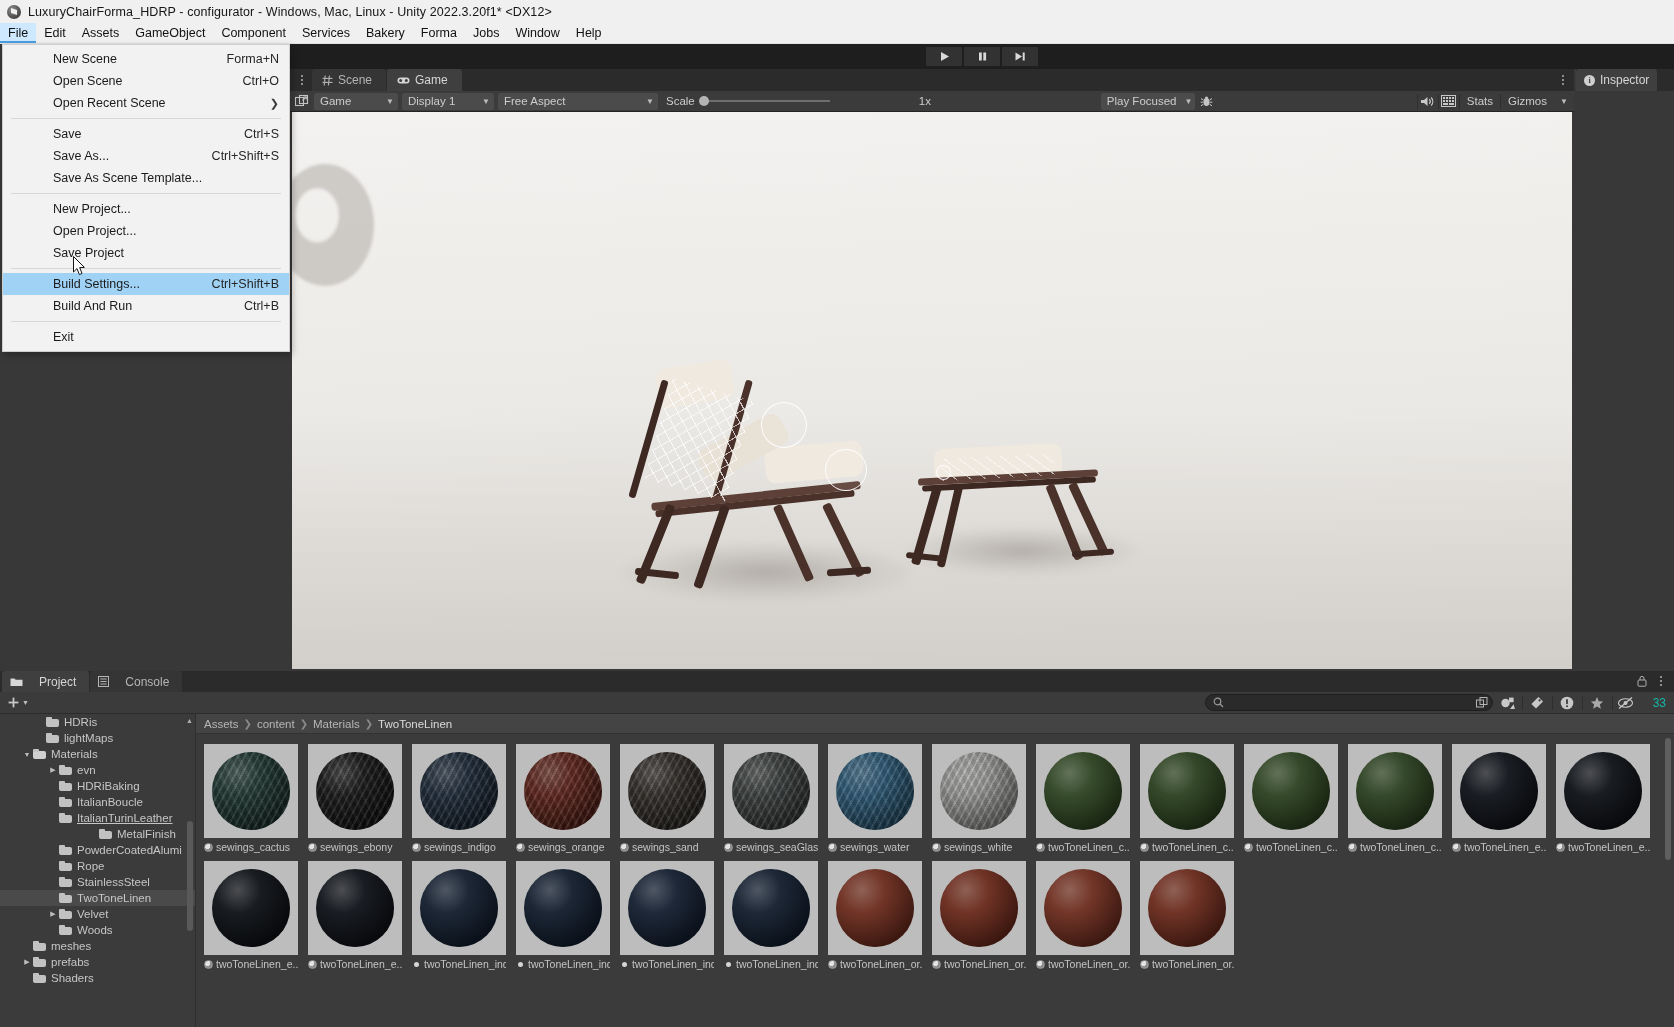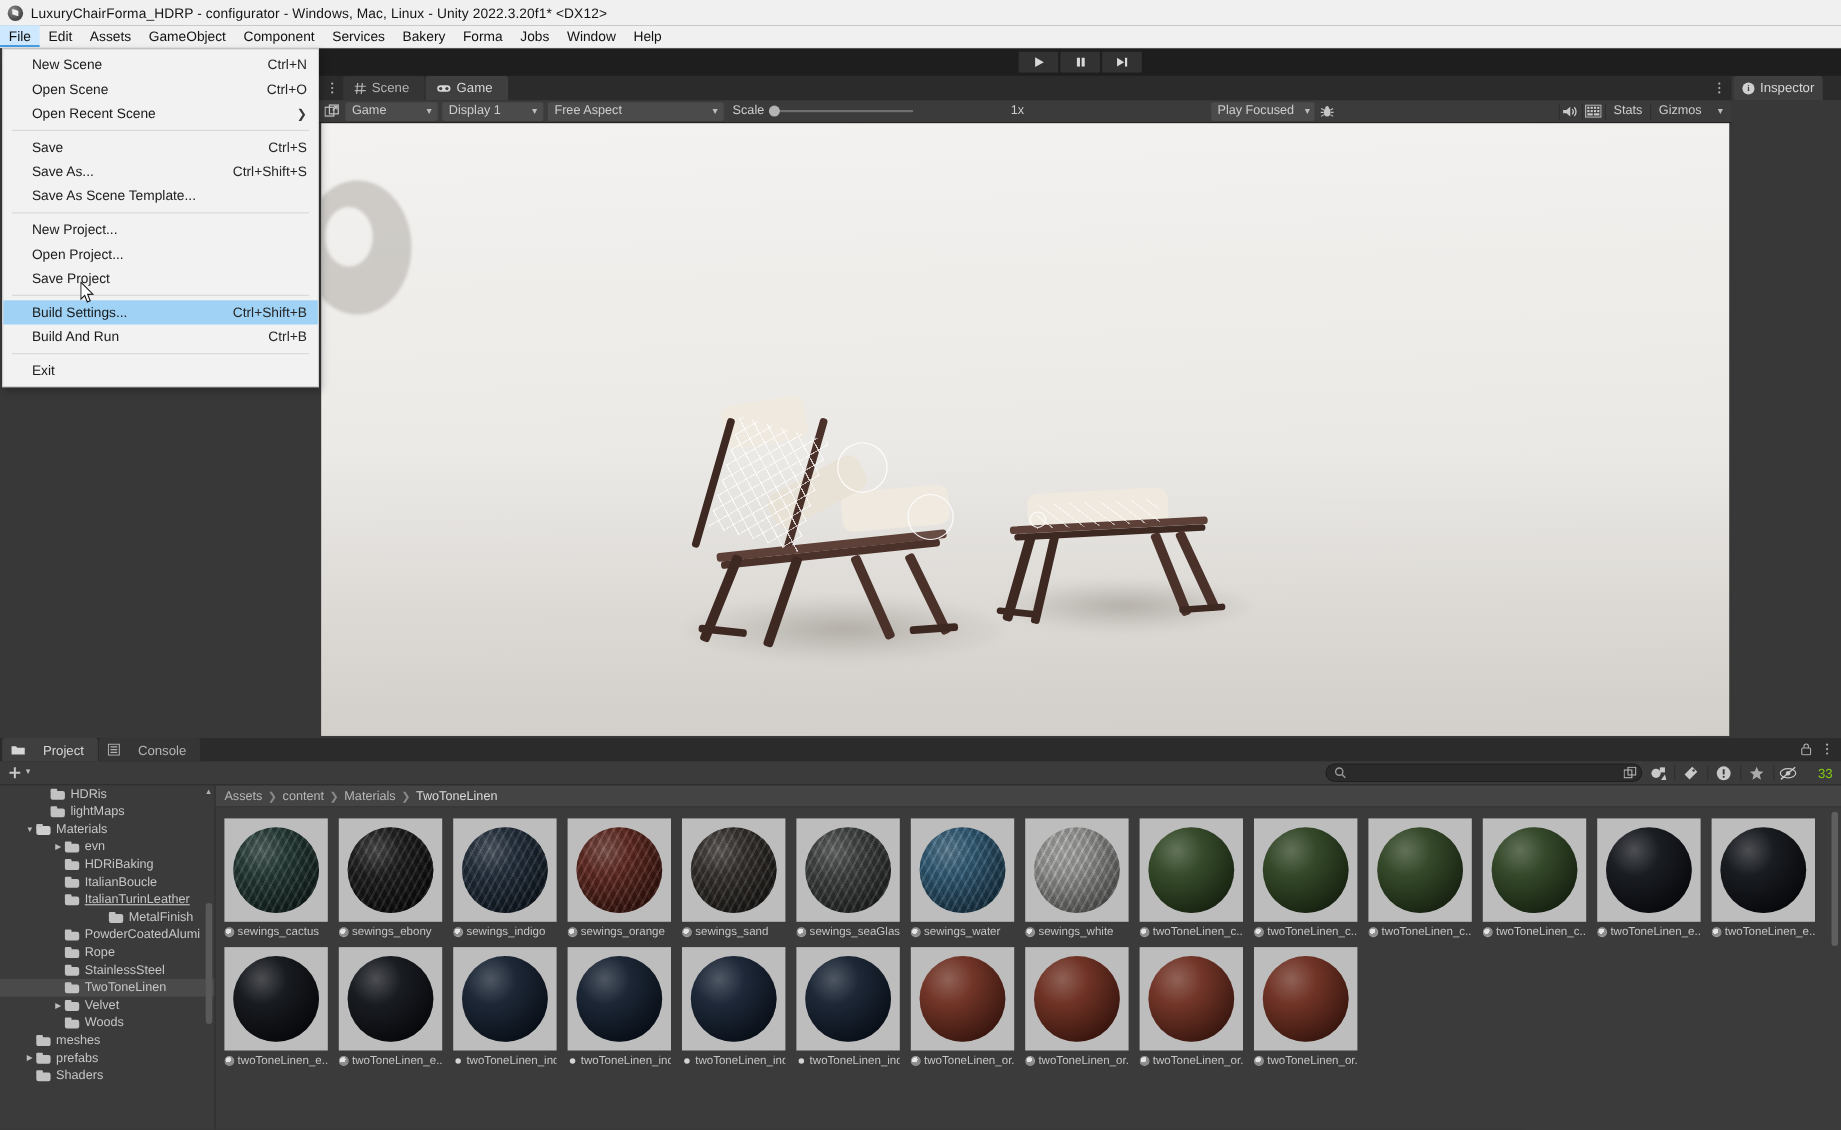--- a/index.html
+++ b/index.html
@@ -43,21 +43,21 @@
 
   
   .dropdown {
     position: absolute; top: 44px; left: 2px; width: 288px;
     background: #f2f2f2; border: 1px solid #cfcfcf;
     box-shadow: 2px 3px 7px rgba(0,0,0,0.28);
     padding: 3px 0; z-index: 500;
   }
   .dd-item {
     height: 22px; display: flex; align-items: center;
-    padding: 0 10px 0 26px; font-size: 12.5px; color: #1a1a1a;
+    padding: 0 10px 0 50px; font-size: 12.5px; color: #1a1a1a;
     position: relative; cursor: default;
   }
   .dd-item .dd-label { flex: 1 1 auto; white-space: nowrap; }
   .dd-item .dd-shortcut { color: #272727; font-size: 12.5px; padding-left: 16px; }
   .dd-item .dd-arrow { font-size: 11px; color: #3a3a3a; }
   .dd-item.selected { background: #9fd2f5; }
   .dd-sep { height: 1px; background: #d7d7d7; margin: 4px 8px; }
 
   .cursor-arrow {
     position: absolute; left: 73px; top: 256px; width: 13px; height: 20px; z-index: 600;
@@ -226,21 +226,21 @@
     border-radius: 9px; display: flex; align-items: center; padding: 0 4px 0 7px;
     width: 288px;
   }
   .search-wrap input {
     flex: 1 1 auto; background: transparent; border: none; outline: none;
     color: #c6c6c6; font-size: 11px; font-family: "Liberation Sans", sans-serif;
   }
   .search-wrap input::placeholder { color: #7a7a7a; }
   .tb-icon { width: 21px; height: 19px; display: flex; align-items: center; justify-content: center; cursor: pointer; }
   .tb-sep { width: 1px; height: 14px; background: #2e2e2e; }
-  .count-badge { display: flex; align-items: center; gap: 19px; color: #84cc16; font-size: 12px; padding-right: 2px; }
+  .count-badge { display: flex; align-items: center; gap: 19px; color: #14b8a6; font-size: 12px; padding-right: 2px; }
 
   .proj-body { position: absolute; top: 43px; left: 0; right: 0; bottom: 0; display: flex; }
 
   
   .tree {
     width: 196px; background: #3b3b3b; position: relative; overflow: hidden;
     border-right: 1px solid #2e2e2e;
   }
   .tree-row {
     height: 16px; display: flex; align-items: center; font-size: 11.5px;
@@ -975,21 +975,21 @@
         <div class="grid-scroll">
           <div class="thumb"></div>
         </div>
       </div>
     </div>
   </div>
 
   <div class="dropdown" id="file-dropdown">
       <div class="dd-item">
         <span class="dd-label">New Scene</span>
-        <span class="dd-shortcut">Ctrl+N</span>
+        <span class="dd-shortcut">Forma+N</span>
       </div>
       <div class="dd-item">
         <span class="dd-label">Open Scene</span>
         <span class="dd-shortcut">Ctrl+O</span>
       </div>
       <div class="dd-item">
         <span class="dd-label">Open Recent Scene</span>
         <span class="dd-arrow">❯</span>
       </div>
       <div class="dd-sep"></div>

